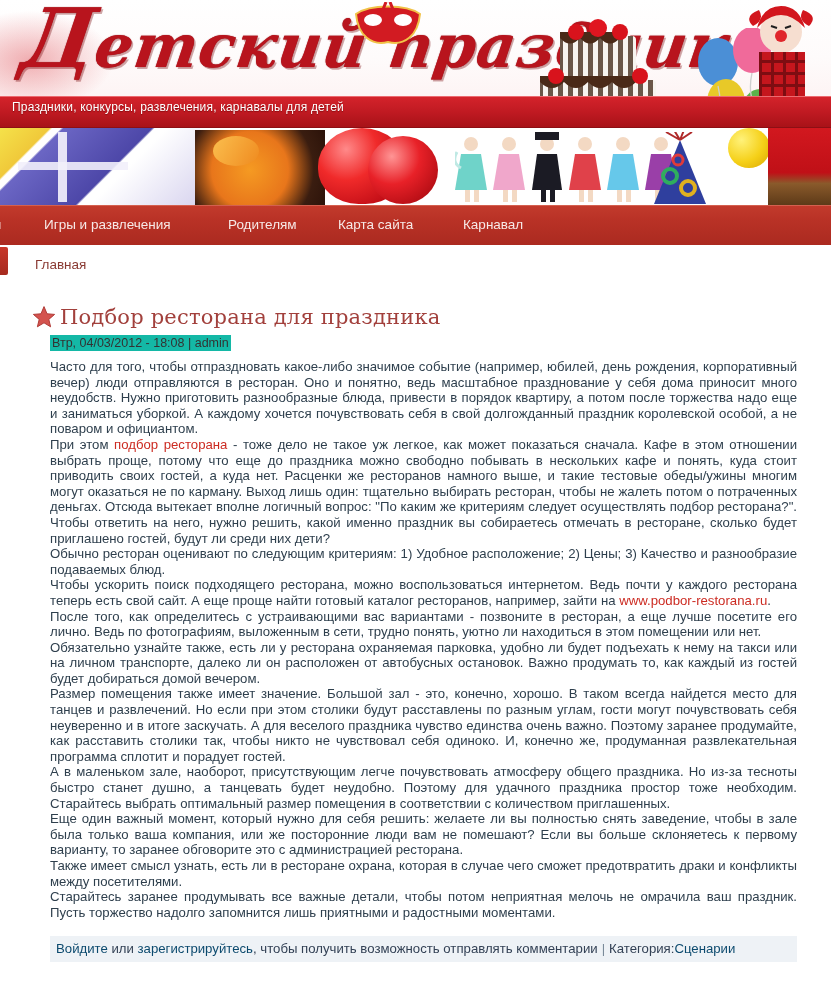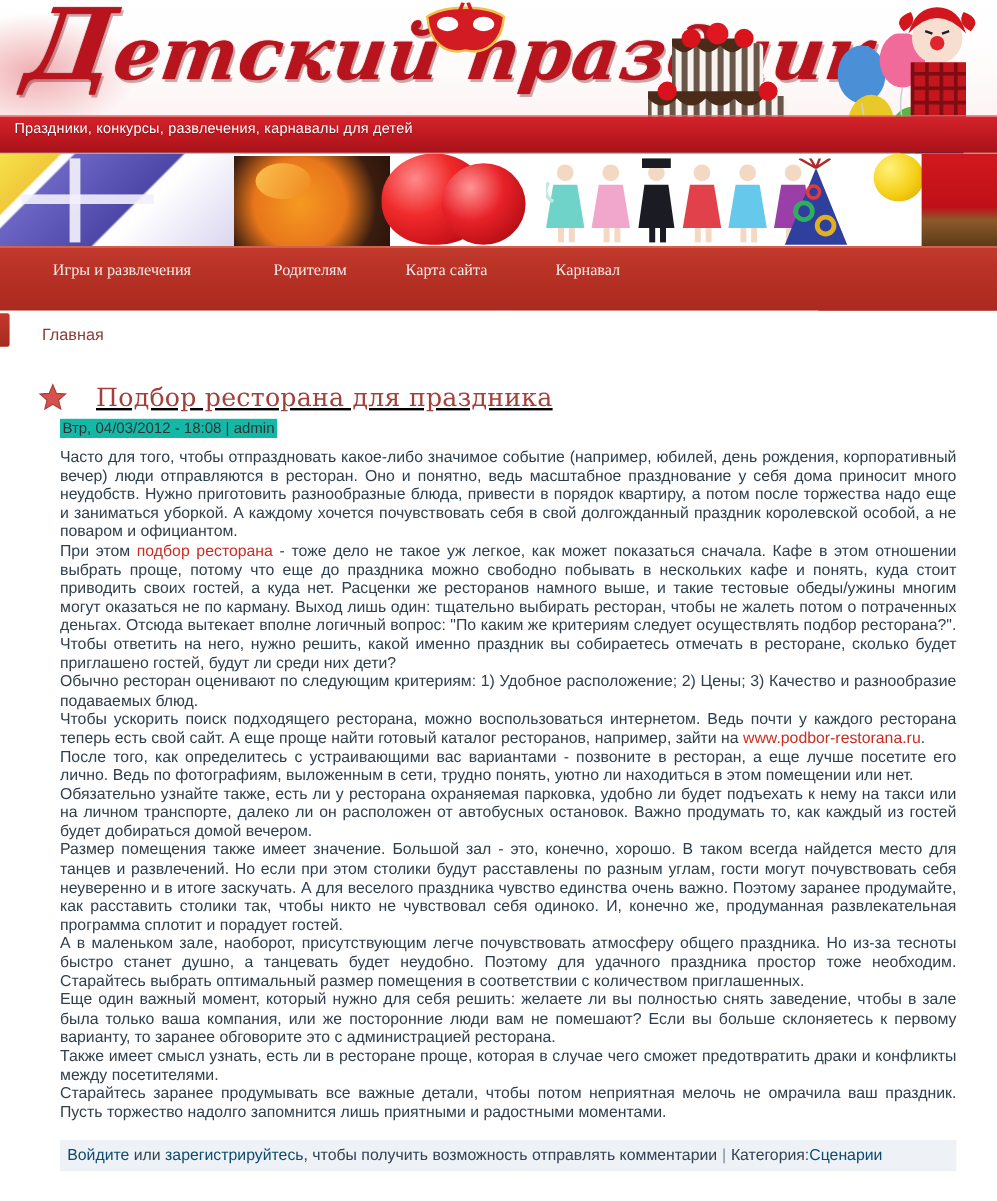--- a/index.html
+++ b/index.html
@@ -97,24 +97,23 @@
   .kids { position:absolute; left:455px; top:2px; width:230px; height:75px; }
   .hat-cone { position:absolute; left:648px; top:4px; width:64px; height:73px; }
   .yellow-bal { position:absolute; left:728px; top:0px; width:42px; height:40px; border-radius:50%;
     background: radial-gradient(circle at 32% 30%, #fff27a, #f5d018 55%, #d9a500 100%); }
   .clown-legs { position:absolute; left:768px; top:0px; width:63px; height:77px;
     background: linear-gradient(180deg,#d2181f 0%, #c01017 58%, #8a5a2b 72%, #5d3a18 100%); }
 
   
   .nav {
     position: relative;
-    width: 831px; height: 54px;
+    width: 831px; height: 40px;
     background: linear-gradient(180deg,#c23a2c 0%,#b93226 35%,#ab2a20 100%);
     border-top: 1px solid #d4604f;
-    font-family: Liberation Serif, serif;
   }
   .nav-inner { position:absolute; left:0; top:0; height:38px; white-space: nowrap; }
   .nav-item {
     display: inline-block;
     color: #f7e9e7;
     font-size: 13.5px;
     line-height: 38px;
     padding: 0 0;
     cursor: pointer;
     text-decoration: none;
@@ -142,23 +141,22 @@
     position: absolute; left: 35px; top: 11px;
     font-size: 13.5px;
     color: #8a3a33;
     text-decoration: none;
     cursor: pointer;
   }
 
   
   .article { position: relative; width: 831px; padding: 0 18px; }
   .title-row {
-    display: flex; align-items: flex-end; gap: 24px;
+    display: flex; align-items: flex-end; gap: 4px;
     margin: 24px 0 2px 14px;
-    text-decoration: underline;
   }
   .star { width: 24px; height: 24px; flex: none; }
   .post-title {
     font-family: "DejaVu Serif", serif;
     font-size: 21px;
     color: #a2403c;
     font-weight: normal;
     margin: 0;
     letter-spacing: .2px;
   }
@@ -355,20 +353,20 @@
   <div class="body">
     <p>Часто для того, чтобы отпраздновать какое-либо значимое событие (например, юбилей, день рождения, корпоративный вечер) люди отправляются в ресторан. Оно и понятно, ведь масштабное празднование у себя дома приносит много неудобств. Нужно приготовить разнообразные блюда, привести в порядок квартиру, а потом после торжества надо еще и заниматься уборкой. А каждому хочется почувствовать себя в свой долгожданный праздник королевской особой, а не поваром и официантом.</p>
     <p><span>При этом </span><a href="#">подбор ресторана</a><span> - тоже дело не такое уж легкое, как может показаться сначала. Кафе в этом отношении выбрать проще, потому что еще до праздника можно свободно побывать в нескольких кафе и понять, куда стоит приводить своих гостей, а куда нет. Расценки же ресторанов намного выше, и такие тестовые обеды/ужины многим могут оказаться не по карману. Выход лишь один: тщательно выбирать ресторан, чтобы не жалеть потом о потраченных деньгах. Отсюда вытекает вполне логичный вопрос: "По каким же критериям следует осуществлять подбор ресторана?". Чтобы ответить на него, нужно решить, какой именно праздник вы собираетесь отмечать в ресторане, сколько будет приглашено гостей, будут ли среди них дети?</span></p>
     <p>Обычно ресторан оценивают по следующим критериям: 1) Удобное расположение; 2) Цены; 3) Качество и разнообразие подаваемых блюд.</p>
     <p><span>Чтобы ускорить поиск подходящего ресторана, можно воспользоваться интернетом. Ведь почти у каждого ресторана теперь есть свой сайт. А еще проще найти готовый каталог ресторанов, например, зайти на </span><a class="url" href="#">www.podbor-restorana.ru</a><span>.</span></p>
     <p>После того, как определитесь с устраивающими вас вариантами - позвоните в ресторан, а еще лучше посетите его лично. Ведь по фотографиям, выложенным в сети, трудно понять, уютно ли находиться в этом помещении или нет.</p>
     <p>Обязательно узнайте также, есть ли у ресторана охраняемая парковка, удобно ли будет подъехать к нему на такси или на личном транспорте, далеко ли он расположен от автобусных остановок. Важно продумать то, как каждый из гостей будет добираться домой вечером.</p>
     <p>Размер помещения также имеет значение. Большой зал - это, конечно, хорошо. В таком всегда найдется место для танцев и развлечений. Но если при этом столики будут расставлены по разным углам, гости могут почувствовать себя неуверенно и в итоге заскучать. А для веселого праздника чувство единства очень важно. Поэтому заранее продумайте, как расставить столики так, чтобы никто не чувствовал себя одиноко. И, конечно же, продуманная развлекательная программа сплотит и порадует гостей.</p>
     <p>А в маленьком зале, наоборот, присутствующим легче почувствовать атмосферу общего праздника. Но из-за тесноты быстро станет душно, а танцевать будет неудобно. Поэтому для удачного праздника простор тоже необходим. Старайтесь выбрать оптимальный размер помещения в соответствии с количеством приглашенных.</p>
     <p>Еще один важный момент, который нужно для себя решить: желаете ли вы полностью снять заведение, чтобы в зале была только ваша компания, или же посторонние люди вам не помешают? Если вы больше склоняетесь к первому варианту, то заранее обговорите это с администрацией ресторана.</p>
-    <p>Также имеет смысл узнать, есть ли в ресторане проще, которая в случае чего сможет предотвратить драки и конфликты между посетителями.</p>
+    <p>Также имеет смысл узнать, есть ли в ресторане охрана, которая в случае чего сможет предотвратить драки и конфликты между посетителями.</p>
     <p>Старайтесь заранее продумывать все важные детали, чтобы потом неприятная мелочь не омрачила ваш праздник. Пусть торжество надолго запомнится лишь приятными и радостными моментами.</p>
   </div>
 
   <div class="post-footer">
     <a href="#">Войдите</a><span> или </span><a href="#">зарегистрируйтесь</a><span>, чтобы получить возможность отправлять комментарии</span><span class="sep">|</span><span class="cat-label">Категория:</span><a class="cat-link" href="#">Сценарии</a>
   </div>
 </article>
 
 </body></html>

